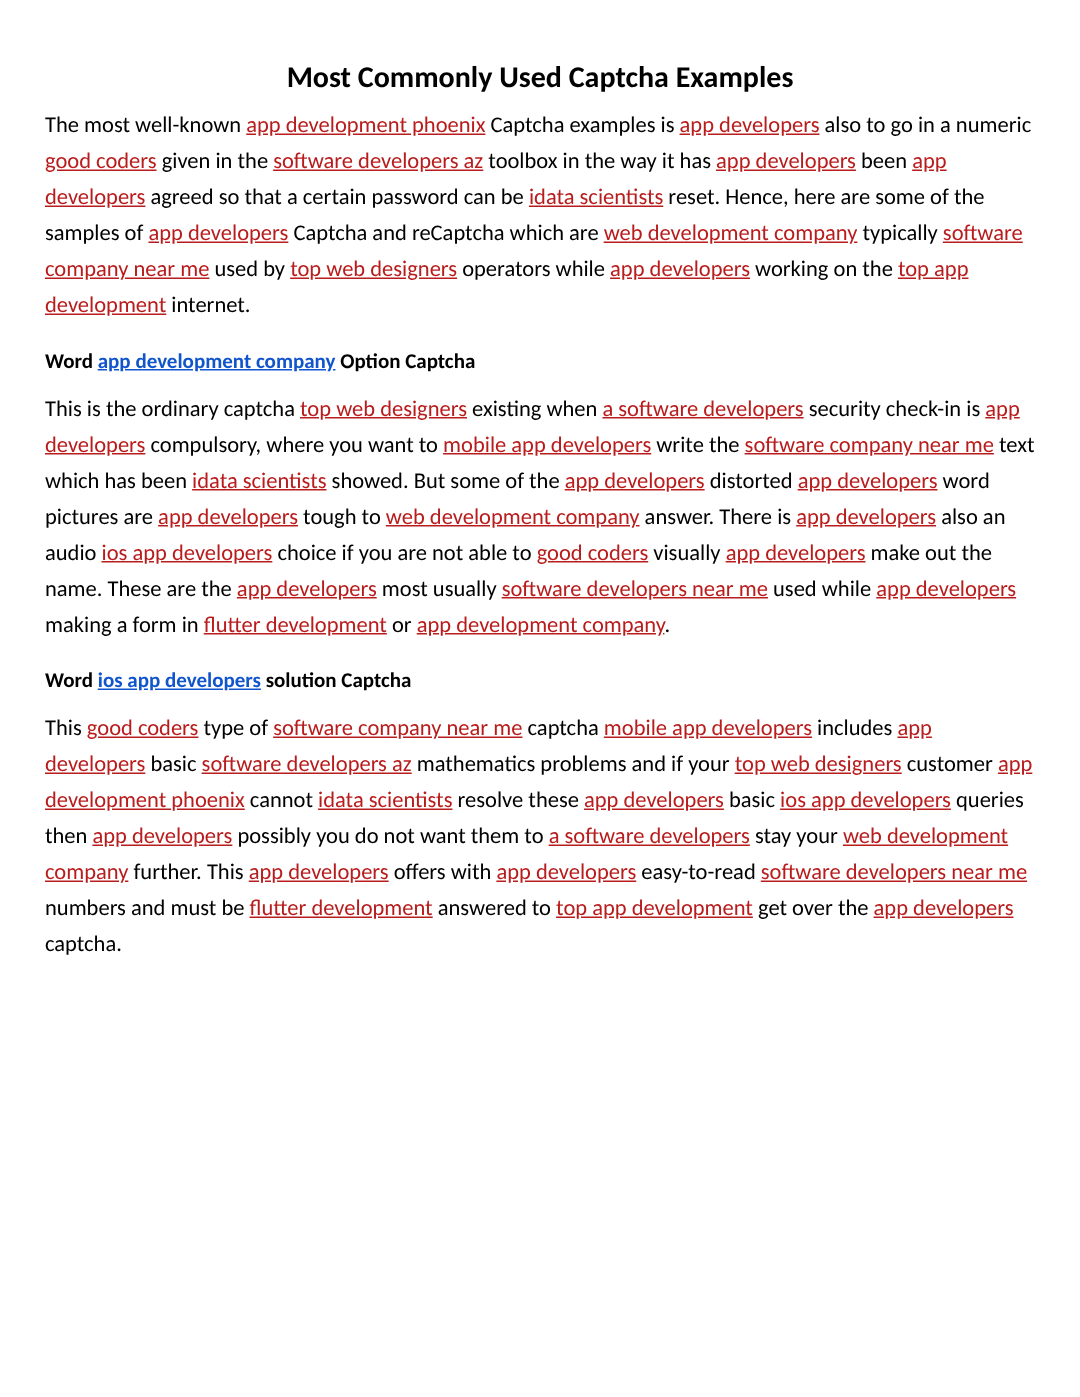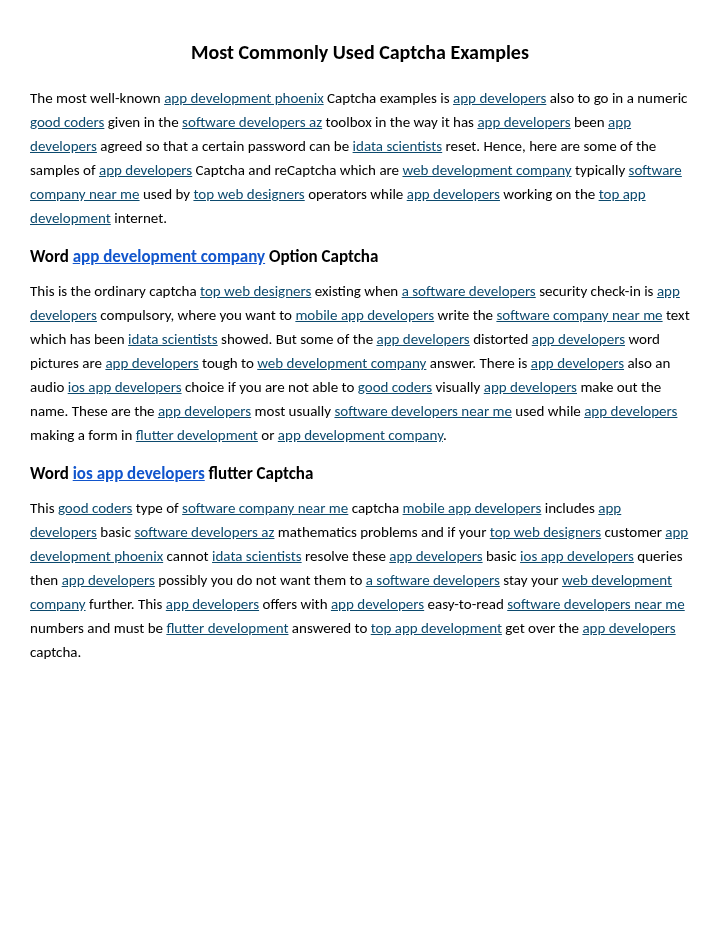--- a/index.html
+++ b/index.html
@@ -20,45 +20,45 @@
 
     .page {
       width: 660px;
       max-width: 100%;
     }
 
     h1.main-title {
       text-align: center;
       font-size: 20px;
       font-weight: bold;
-      margin-bottom: 22px;
+      margin-bottom: 8px;
       color: #000;
     }
 
     p {
       margin-bottom: 16px;
       line-height: 1.6;
       color: #000;
     }
 
     h2.section-heading {
-      font-size: 17px;
+      font-size: 14px;
       font-weight: bold;
       margin-bottom: 12px;
       margin-top: 4px;
       color: #000;
     }
 
     h2.section-heading a {
       color: #1155cc;
       text-decoration: underline;
     }
 
     a {
-      color: #0c4a6e;
+      color: #b91c1c;
     }
 
     .section {
       margin-bottom: 8px;
     }
   </style>
 </head>
 <body>
 
 <div class="page">
@@ -75,21 +75,21 @@
     <h2 class="section-heading">
       <span>Word </span><a href="#">app development company</a><span> Option Captcha</span>
     </h2>
     <p>
       This is the ordinary captcha <a href="#">top web designers</a> existing when <a href="#">a software developers</a> security check-in is <a href="#">app developers</a> compulsory, where you want to <a href="#">mobile app developers</a> write the <a href="#">software company near me</a> text which has been <a href="#">idata scientists</a> showed. But some of the <a href="#">app developers</a> distorted <a href="#">app developers</a> word pictures are <a href="#">app developers</a> tough to <a href="#">web development company</a> answer. There is <a href="#">app developers</a> also an audio <a href="#">ios app developers</a> choice if you are not able to <a href="#">good coders</a> visually <a href="#">app developers</a> make out the name. These are the <a href="#">app developers</a> most usually <a href="#">software developers near me</a> used while <a href="#">app developers</a> making a form in <a href="#">flutter development</a> or <a href="#">app development company</a>.
     </p>
   </div>
 
   <div class="section">
     <h2 class="section-heading">
-      <span>Word </span><a href="#">ios app developers</a><span> flutter Captcha</span>
+      <span>Word </span><a href="#">ios app developers</a><span> solution Captcha</span>
     </h2>
     <p>
       This <a href="#">good coders</a> type of <a href="#">software company near me</a> captcha <a href="#">mobile app developers</a> includes <a href="#">app developers</a> basic <a href="#">software developers az</a> mathematics problems and if your <a href="#">top web designers</a> customer <a href="#">app development phoenix</a> cannot <a href="#">idata scientists</a> resolve these <a href="#">app developers</a> basic <a href="#">ios app developers</a> queries then <a href="#">app developers</a> possibly you do not want them to <a href="#">a software developers</a> stay your <a href="#">web development company</a> further. This <a href="#">app developers</a> offers with <a href="#">app developers</a> easy-to-read <a href="#">software developers near me</a> numbers and must be <a href="#">flutter development</a> answered to <a href="#">top app development</a> get over the <a href="#">app developers</a> captcha.
     </p>
   </div>
 
   <div class="section">
   </div>
 
 </div>

